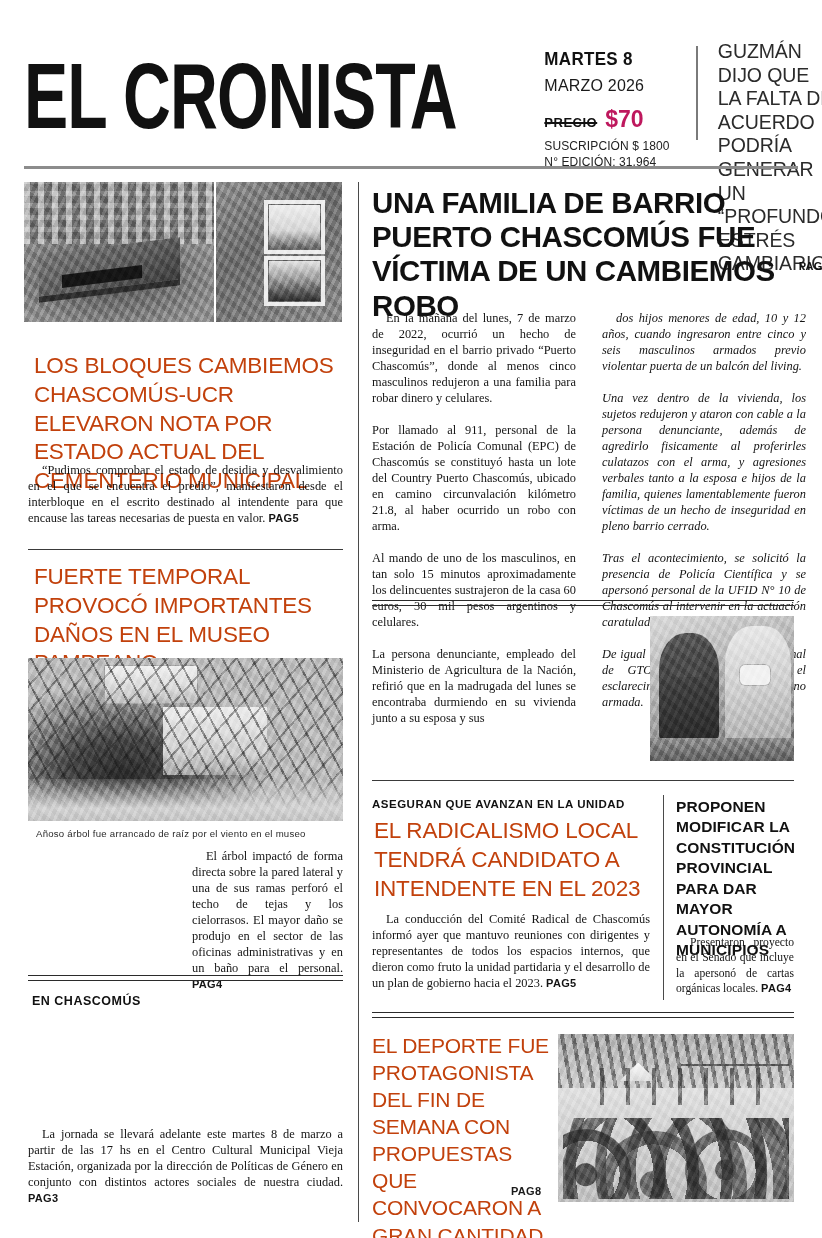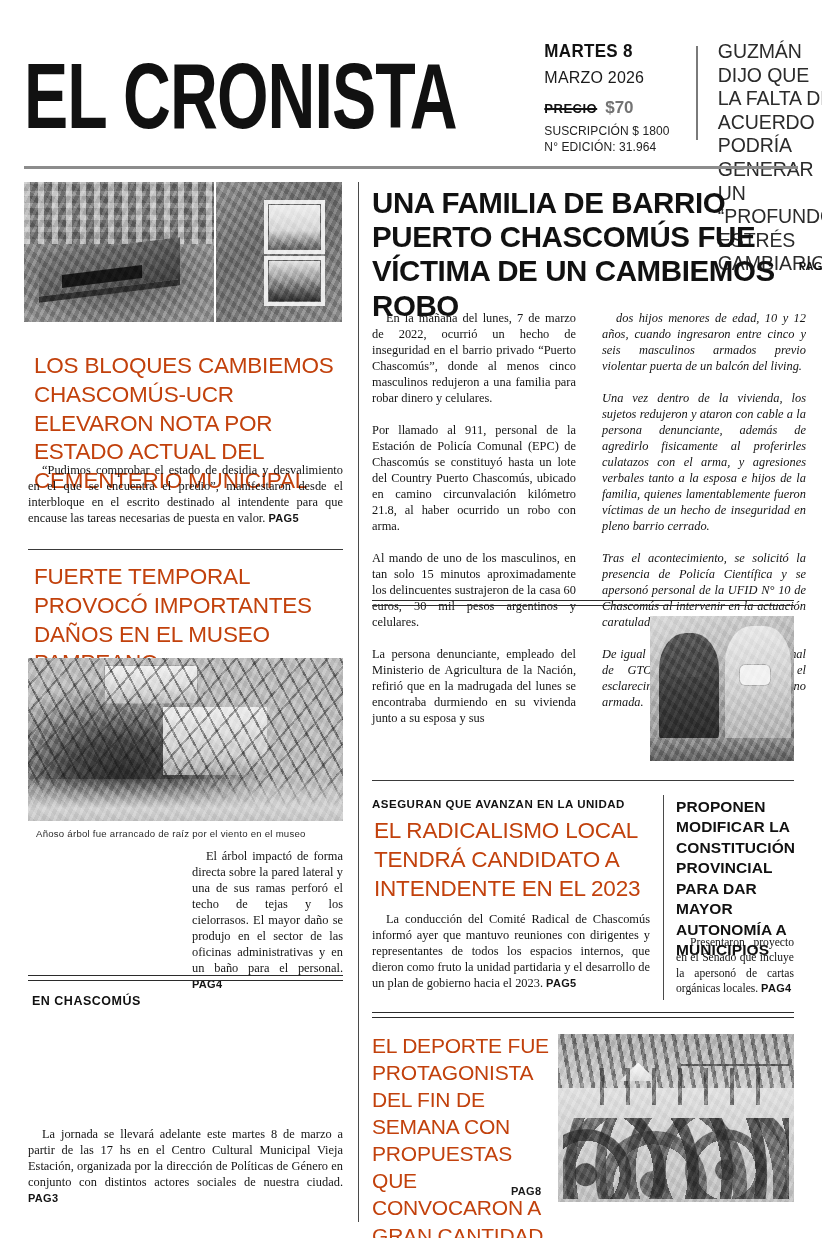--- a/index.html
+++ b/index.html
@@ -34,20 +34,21 @@
     line-height: 0.95;
     letter-spacing: -1px;
     color: #111111;
     transform: scaleX(0.92) scaleY(1.28);
     transform-origin: left top;
     margin-top: 12px;
     white-space: nowrap;
   }
   .date-block {
     margin-left: 50px;
+    margin-top: 8px;
     width: 130px;
     flex: none;
   }
   .date-day {
     font-weight: 700;
     font-size: 17px;
     letter-spacing: 0.3px;
     transform: scaleY(1.12);
     transform-origin: left top;
     color: #111;
@@ -68,22 +69,22 @@
   .price-label {
     font-weight: 700;
     font-size: 13px;
     letter-spacing: 0.5px;
     text-decoration: line-through;
     text-decoration-thickness: 2px;
     color: #111;
   }
   .price-value {
     font-weight: 700;
-    font-size: 17px;
-    color: #737373;
+    font-size: 23px;
+    color: #be185d;
   }
   .sub-line {
     font-size: 12px;
     line-height: 1.35;
     margin-top: 5px;
     letter-spacing: 0.1px;
     color: #222;
   }
   .head-divider {
     width: 1.5px;

